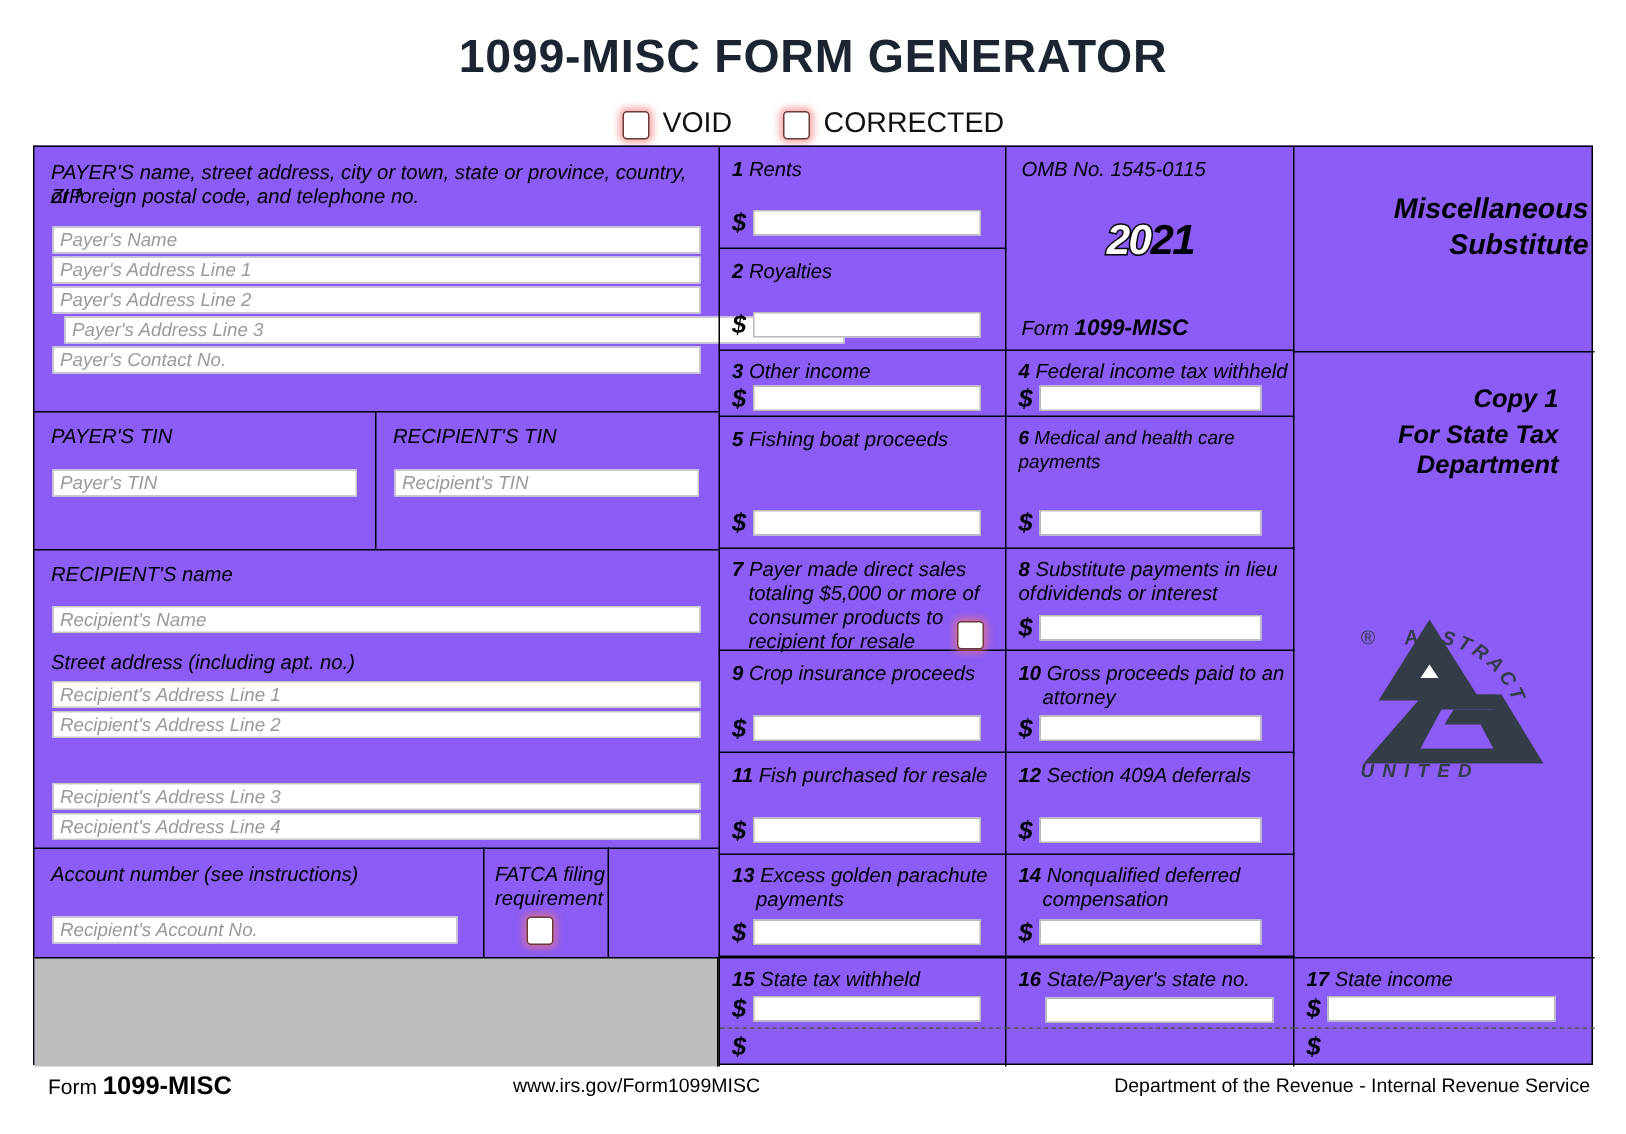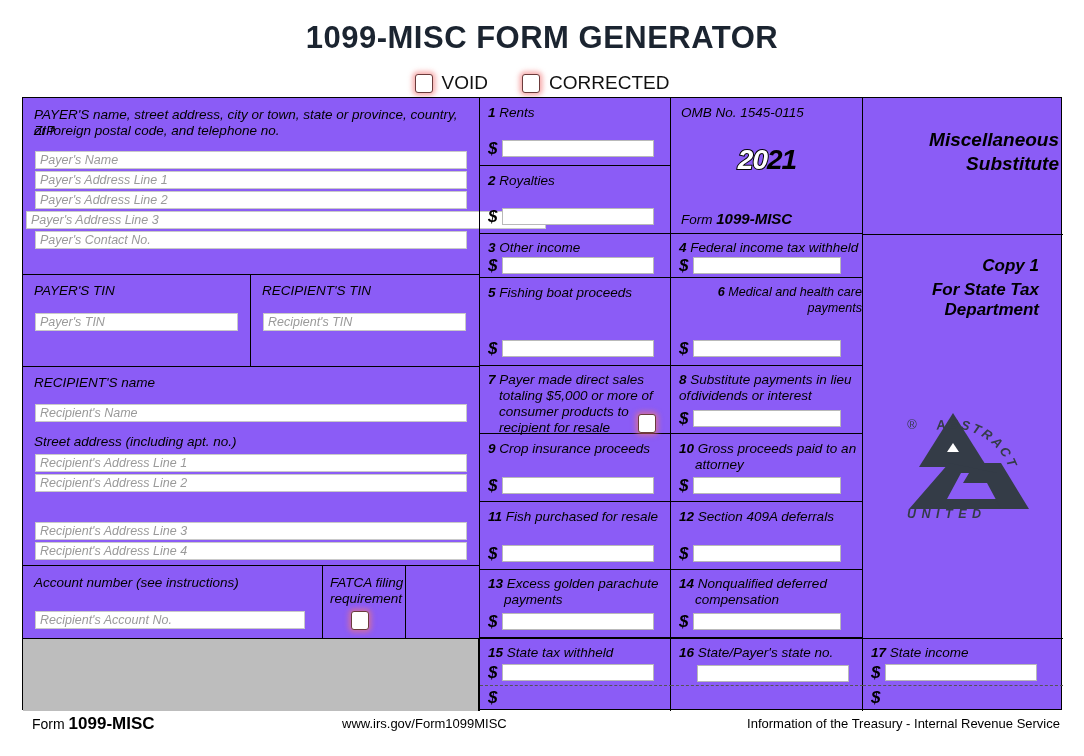--- a/index.html
+++ b/index.html
@@ -146,21 +146,21 @@
 
 <div class="form">
 
   <div class="cell" style="left:0; top:0; width:456px; height:152px;">
     <div class="lbl" style="position:absolute;left:11px;top:9px;width:440px;">PAYER'S name, street address, city or town, state or province, country, ZIP</div>
     <div class="lbl" style="position:absolute;left:11px;top:25px;width:440px;">or foreign postal code, and telephone no.</div>
 
     <div class="inp" style="position:absolute;left:12px;top:53px;width:432px;">Payer's Name</div>
     <div class="inp" style="position:absolute;left:12px;top:73px;width:432px;">Payer's Address Line 1</div>
     <div class="inp" style="position:absolute;left:12px;top:93px;width:432px;">Payer's Address Line 2</div>
-    <div class="inp" style="position:absolute;left:3px;top:113px;width:520px;">Payer's Address Line 3</div>
+    <div class="inp" style="position:absolute;left:20px;top:113px;width:520px;">Payer's Address Line 3</div>
     <div class="inp" style="position:absolute;left:12px;top:133px;width:432px;">Payer's Contact No.</div>
   </div>
 
   <div class="cell bt br" style="left:0; top:176px; width:228px; height:92px;">
     <div class="lbl" style="position:absolute;left:11px;top:8px;">PAYER'S TIN</div>
     <div class="inp" style="position:absolute;left:12px;top:38px;width:203px;">Payer's TIN</div>
   </div>
 
   <div class="cell bt" style="left:228px; top:176px; width:228px; height:92px;">
     <div class="lbl" style="position:absolute;left:11px;top:8px;">RECIPIENT'S TIN</div>
@@ -257,21 +257,21 @@
     <div class="lbl" style="position:absolute;left:8px;top:7px;">
       <span class="boxnum">5</span>
       <span>Fishing boat proceeds</span>
     </div>
     <div class="amt-row" style="position:absolute;left:8px;top:62px;">
       <span class="dollar">$</span>
       <span class="amt" style="width:152px;"></span>
     </div>
   </div>
 
-  <div class="cell bb br" style="left:648px; top:180px; width:192px; height:88px;text-align:right;">
+  <div class="cell bb br" style="left:648px; top:180px; width:192px; height:88px;">
     <div class="lbl" style="position:absolute;left:8px;top:7px;font-size:12.6px;">
       <span class="boxnum">6</span>
       <span>Medical and health care payments</span>
     </div>
     <div class="amt-row" style="position:absolute;left:8px;top:62px;">
       <span class="dollar">$</span>
       <span class="amt" style="width:148px;"></span>
     </div>
   </div>
 
@@ -440,14 +440,14 @@
   </div>
 
 </div>
 
 <div class="footer">
   <div class="f-left">
     <span>Form</span>
     <b>1099-MISC</b>
   </div>
   <div class="f-mid">www.irs.gov/Form1099MISC</div>
-  <div class="f-right">Information of the Treasury - Internal Revenue Service</div>
+  <div class="f-right">Department of the Revenue - Internal Revenue Service</div>
 </div>
 
 </body></html>

